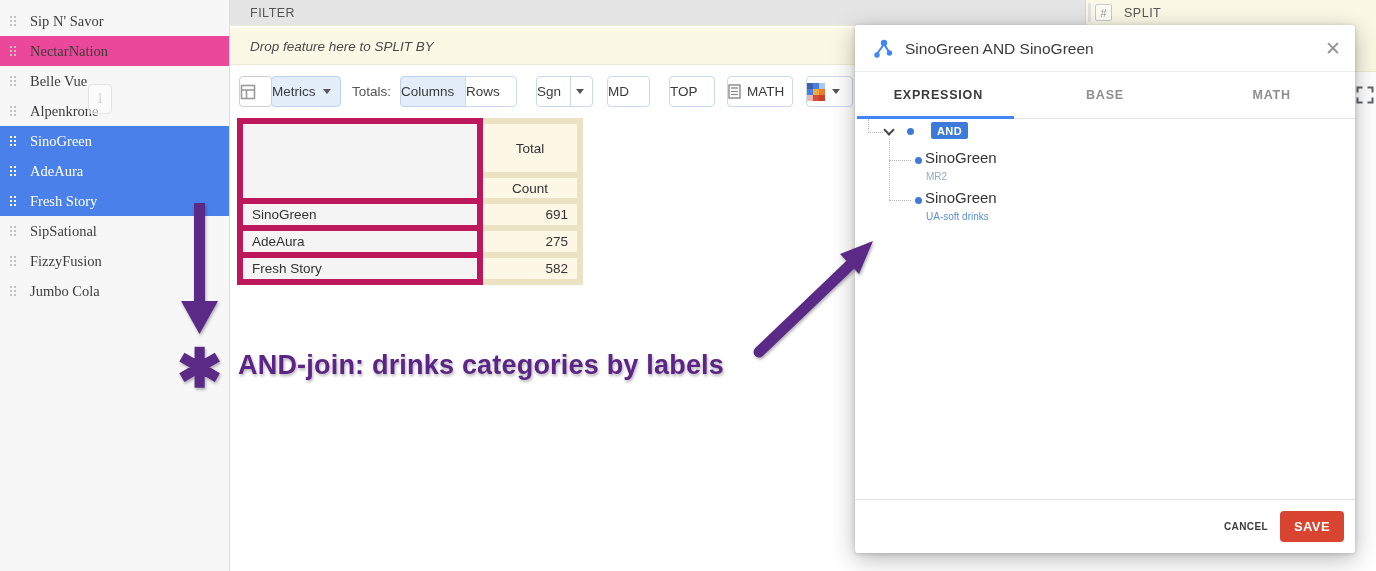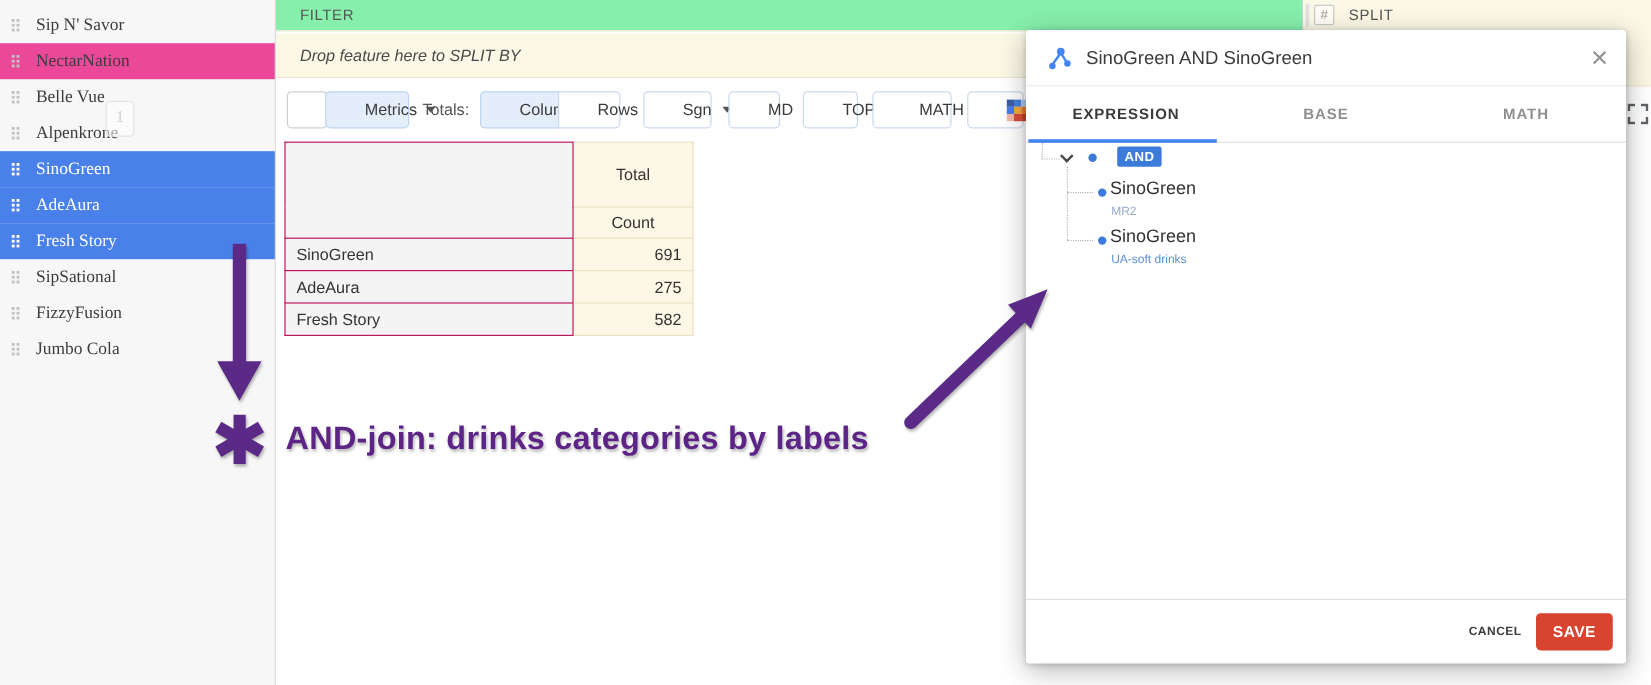--- a/index.html
+++ b/index.html
@@ -12,45 +12,45 @@
   .sb-item.hover { background:#ec4899; }
   .sb-item.selected { background:#4a80e9; color:#fff; }
   .grip { width:8px; height:12px; margin:0 13px 0 9px; flex:0 0 auto;
           background-image:radial-gradient(circle at 2px 2px,#c2c2c2 1.2px,transparent 1.5px);
           background-size:4px 4px; }
   .sb-item.selected .grip { background-image:radial-gradient(circle at 2px 2px,#ffffff 1.2px,transparent 1.5px); }
   .drag-badge { position:absolute; left:88px; top:84px; width:24px; height:30px; border:1px solid #e4e4e4; border-radius:4px;
                 background:rgba(255,255,255,.55); color:#d2d2d2; font-size:14px; display:flex; align-items:center; justify-content:center; }
 
   
-  .filter-strip { position:absolute; left:230px; top:0; width:856px; height:26px; background:#86efac; border-bottom:1px solid #f1ead2; }
+  .filter-strip { position:absolute; left:230px; top:0; width:856px; height:26px; background:#e5e5e5; border-bottom:1px solid #f1ead2; }
   .filter-label { position:absolute; left:20px; top:0; height:26px; display:flex; align-items:center; font-size:12.5px; letter-spacing:.5px; color:#555; }
   .split-strip { position:absolute; left:230px; top:28px; width:856px; height:37px; background:#fcf8e6; border-bottom:1px solid #f1ead2; }
   .split-label { position:absolute; left:20px; top:0; height:37px; display:flex; align-items:center; font-style:italic; font-size:13.5px; color:#4a4a4a;text-align:center; }
   .vdivider { position:absolute; left:1085px; top:0; width:1px; height:72px; background:#d4d4d4; }
   .value-panel { position:absolute; left:1086px; top:0; width:290px; height:72px; background:#fcf8e6; border-bottom:1px solid #f1ead2; }
   .value-handle { position:absolute; left:2px; top:3px; width:3px; height:19px; background:#e2e2e2; }
   .hash-box { position:absolute; left:9px; top:4px; width:17px; height:17px; border:1px solid #c9c9c9; background:#fffdf6; color:#9a9a9a;
               font-size:11px; display:flex; align-items:center; justify-content:center; border-radius:2px; }
   .value-label { position:absolute; left:38px; top:0; height:25px; display:flex; align-items:center; font-size:12.5px; letter-spacing:.5px; color:#555; }
 
   
   .tb-btn { position:absolute; top:76px; height:31px; border:1px solid #c9d9ee; border-radius:4px; background:#fff;
-            font-size:13.5px; color:#3b3b3b; display:flex; align-items:center; justify-content:flex-start; cursor:pointer;padding-left:32px; }
+            font-size:13.5px; color:#3b3b3b; display:flex; align-items:center; justify-content:flex-start; cursor:pointer; }
   .tb-btn.blue { background:#e4eefb; border-color:#bdd4f0; }
   .tb-label { position:absolute; top:76px; height:31px; display:flex; align-items:center; font-size:13.5px; color:#555; }
   .caret { width:0; height:0; border-left:4px solid transparent; border-right:4px solid transparent; border-top:5px solid #555; margin-left:7px; }
   .sgn-divider { width:1px; height:29px; background:#c9d9ee; margin:0 0 0 9px; }
   .sgn-caret-zone { width:17px; display:flex; justify-content:center; }
   .palette { display:grid; grid-template-columns:repeat(3,6px); grid-template-rows:repeat(3,6px); gap:0; margin-right:5px; }
   .palette span { width:6px; height:6px; }
 
   
   table.pivot { position:absolute; left:237px; top:118px; border-collapse:collapse; font-size:13.5px; color:#333; }
-  .pivot td { border:1px solid #be185d; padding:0 9px; }
+  .pivot td { border:6px solid #be185d; padding:0 9px; }
   .pivot td.lblhead { width:240px; background:#f4f4f4; }
   .pivot td.valhead { width:100px; background:#fdf8e6; border-color:#ebe2c4; text-align:center; }
   .pivot td.lbl { background:#f4f4f4; }
   .pivot td.val { background:#fdf8e6; border-color:#ebe2c4; text-align:right; }
   .pivot tr.h1 { height:54px; } .pivot tr.h2 { height:26px; } .pivot tr.r { height:27px; }
 
   
   .fs-icon { position:absolute; left:1356px; top:86px; width:18px; height:18px; cursor:pointer; }
 
   

